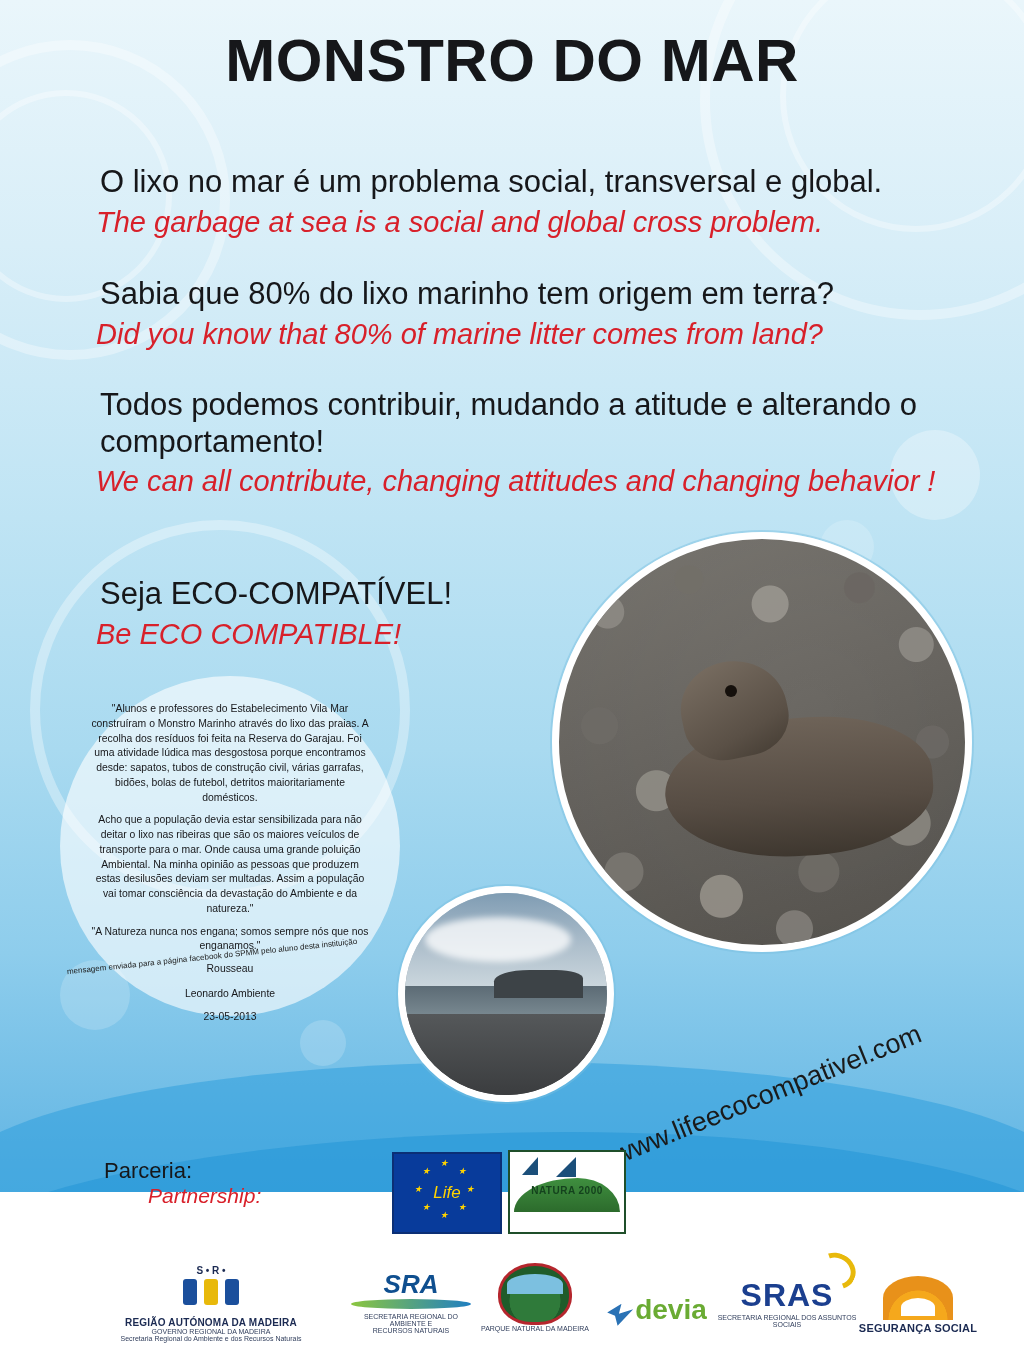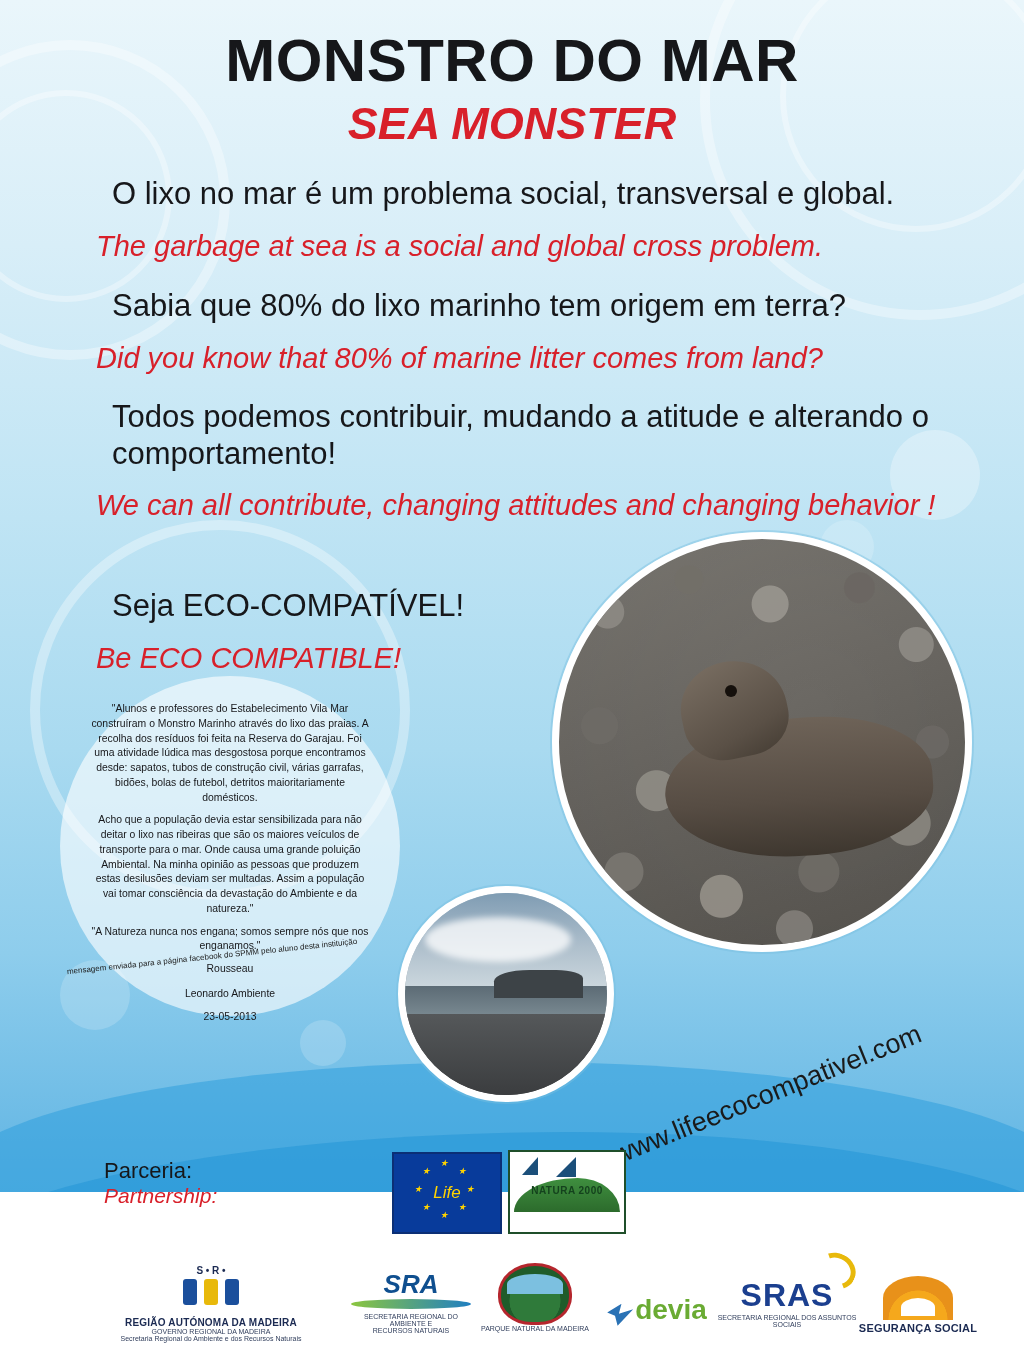--- a/index.html
+++ b/index.html
@@ -81,21 +81,21 @@
   
   .body-block {
     position: absolute;
     left: 96px;
     width: 880px;
   }
   .p-pt {
     font-size: 31px;
     color: #16171a;
     line-height: 1.18;
-    margin: 16px;
+    margin: 4px;
   }
   .p-en {
     font-size: 29px;
     color: #d8202a;
     font-style: italic;
     line-height: 1.18;
     margin: 0;
   }
   #blk1 { top: 160px; }
   #blk2 { top: 272px; }
@@ -292,20 +292,21 @@
     position: absolute;
     left: 104px;
     top: 1158px;
     font-size: 22px;
     color: #16171a;
   }
   .partner-label .en {
     color: #d8202a;
     font-style: italic;
     font-size: 21px;
+    margin-left: 44px;
   }
 
   .logo-life {
     position: absolute;
     left: 392px; top: 1152px;
     width: 106px; height: 78px;
     background: #083b9b;
     border: 2px solid #0b2f75;
     color: #ffd300;
     display: flex; align-items: center; justify-content: center;
@@ -444,21 +445,20 @@
   <div class="deco ring" style="left:30px; top:520px; width:360px; height:360px;"></div>
   <div class="deco bub" style="left:890px; top:430px; width:90px; height:90px;"></div>
   <div class="deco bub soft" style="left:820px; top:520px; width:54px; height:54px;"></div>
   <div class="deco bub soft" style="left:60px; top:960px; width:70px; height:70px;"></div>
   <div class="deco bub soft" style="left:300px; top:1020px; width:46px; height:46px;"></div>
   <div class="wave"></div>
   <div class="wave2"></div>
   <div class="bottomband"></div>
 
   <div class="title-pt">MONSTRO DO MAR</div>
-  <div class="title-en">SEA MONSTER</div>
 
   <div class="body-block" id="blk1">
     <p class="p-pt">O lixo no mar é um problema social, transversal e global.</p>
     <p class="p-en">The garbage at sea is a social and global cross problem.</p>
   </div>
   <div class="body-block" id="blk2">
     <p class="p-pt">Sabia que 80% do lixo marinho tem origem em terra?</p>
     <p class="p-en">Did you know that 80% of marine litter comes from land?</p>
   </div>
   <div class="body-block" id="blk3">

